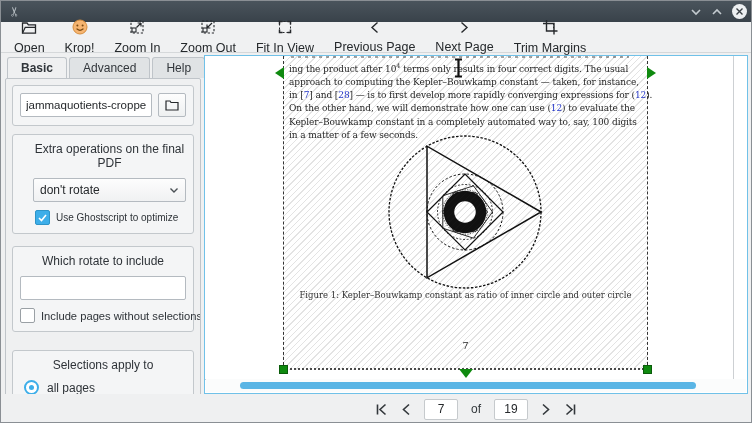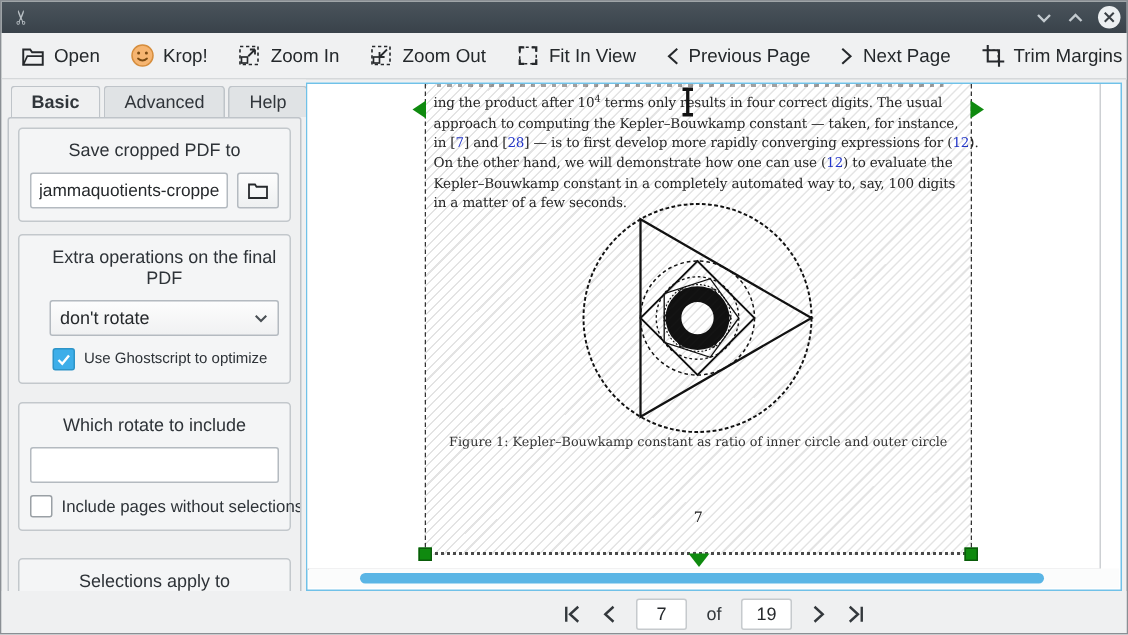--- a/index.html
+++ b/index.html
@@ -16,21 +16,21 @@
     font-size:12px; }
   .tb-btns { position:absolute; right:6px; top:0; height:21px; display:flex; align-items:center; gap:9px; }
   .tb-btn svg { display:block; }
   .tb-close { width:15px; height:15px; border-radius:50%; background:#eceff1;
     display:flex; align-items:center; justify-content:center; }
 
   
   .toolbar { position:absolute; left:0; top:21px; width:752px; height:31px; background:#f0f1f2;
     border-bottom:1px solid #d5d8da; display:flex; align-items:center; gap:20px; padding-left:13px; }
   .tool-item { display:flex; align-items:center; gap:6px; font-size:12.5px; color:#24282b;
-    background:none; border:none; font-family:inherit; }
+    background:none; border:none; font-family:inherit;flex-direction:column; }
   .tool-item svg { display:block; }
 
   
   .sidebar { position:absolute; left:0; top:52px; width:203px; height:371px; background:#eff0f1; }
   .tabs { position:absolute; left:6px; top:4px; display:flex; }
   .tab { height:21px; padding:0 13px; font-size:12px; color:#31363b; display:flex; align-items:center;
     background:#e0e3e5; border:1px solid #bfc4c9; border-bottom:none; border-radius:3px 3px 0 0; margin-right:2px; }
   .tab.on { background:#eff0f1; font-weight:bold; position:relative; z-index:2; }
   .panel { position:absolute; left:4px; right:3px; top:25px; bottom:5px; border:1px solid #bfc4c9;
     border-radius:2px; background:#eff0f1; padding:6px 6px; overflow:hidden; }
@@ -204,21 +204,20 @@
 
   <div class="sidebar">
     <div class="tabs">
       <div class="tab on">Basic</div>
       <div class="tab">Advanced</div>
       <div class="tab">Help</div>
     </div>
     <div class="panel">
 
       <div class="group g1">
-        <div class="group-title">Save cropped PDF to</div>
         <div class="row">
           <input class="tfield" value="jammaquotients-cropped.pdf" style="">
           <span class="sq-btn">
             <svg width="14" height="12" viewBox="0 0 14 12">
                 <path d="M1 2 h4 l1 1.5 h7 v7.5 h-12 z" fill="none" stroke="#26292c" stroke-width="1.2"></path>
               </svg>
           </span>
         </div>
       </div>
 

